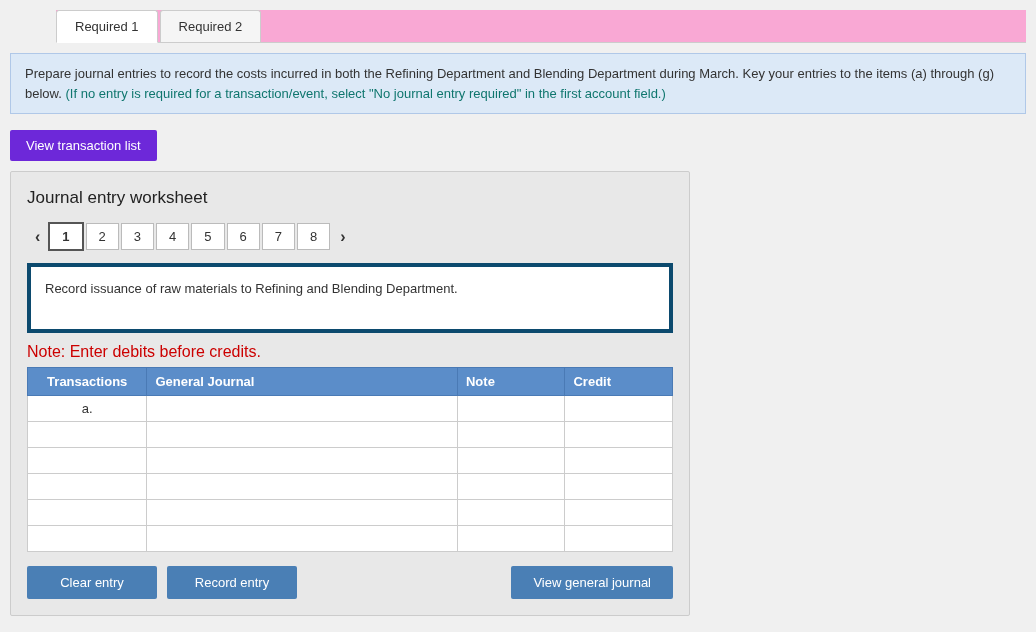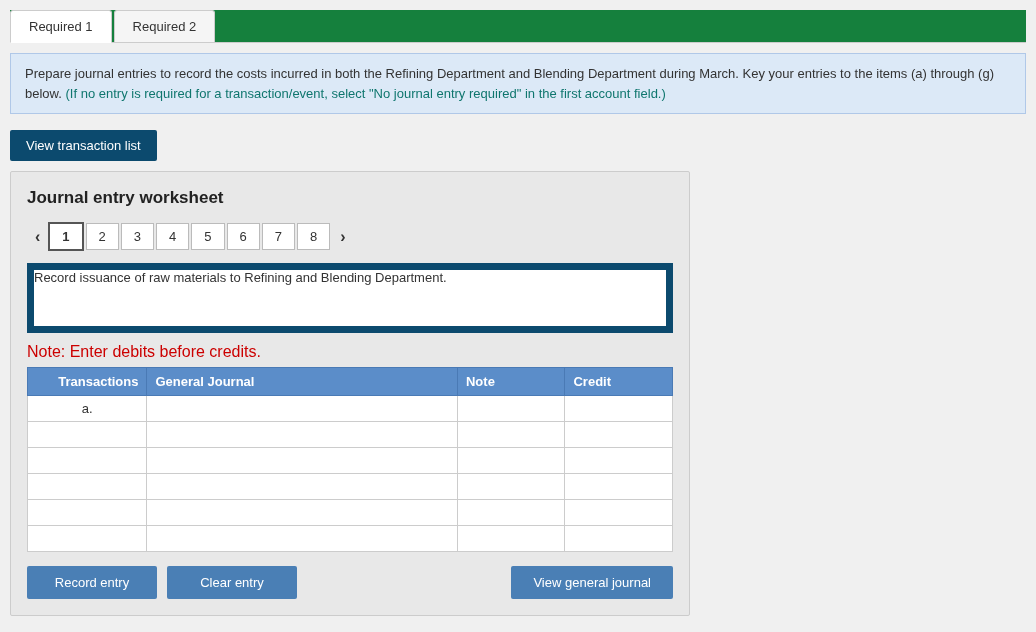--- a/index.html
+++ b/index.html
@@ -6,22 +6,23 @@
     body {
       font-family: Arial, sans-serif;
       font-size: 13px;
       background: #f0f0f0;
       padding: 10px;
       color: #333;
     }
     .tab-bar {
       display: flex;
       border-bottom: 1px solid #ccc;
-      background: #15803d;
+      background: #f9a8d4;
       margin-bottom: 0;
+      margin-left: 46px;
     }
     .tab {
       padding: 8px 18px;
       border: 1px solid #ccc;
       border-bottom: none;
       cursor: pointer;
       background: #f5f5f5;
       margin-right: 2px;
       border-radius: 3px 3px 0 0;
       font-size: 13px;
@@ -38,39 +39,39 @@
       padding: 10px 14px;
       margin: 10px 0;
       font-size: 13px;
       line-height: 1.5;
       color: #333;
     }
     .instructions .red {
       color: #0f766e;
     }
     .view-btn {
-      background: #0c4a6e;
+      background: #6d28d9;
       color: white;
       border: none;
       padding: 8px 16px;
       cursor: pointer;
       font-size: 13px;
       border-radius: 2px;
       margin: 6px 0 10px 0;
     }
     .worksheet-container {
       background: #e8e8e8;
       border: 1px solid #ccc;
       padding: 16px;
       border-radius: 2px;
       max-width: 680px;
     }
     .worksheet-title {
       font-size: 17px;
-      font-weight: bold;
+      font-weight: normal;
       margin-bottom: 14px;
       color: #222;
     }
     .pagination {
       display: flex;
       align-items: center;
       margin-bottom: 12px;
       gap: 0;
     }
     .page-arrow {
@@ -92,21 +93,22 @@
       text-align: center;
       margin-right: 2px;
     }
     .page-num.active {
       background: #fff;
       border: 2px solid #555;
       font-weight: bold;
     }
     .description-box {
       background: #fff;
-      border: 7px solid #0c4a6e;
+      border: 4px solid #0c4a6e;
+      padding: 14px;
       margin-bottom: 10px;
       min-height: 70px;
       font-size: 13px;
       color: #333;
     }
     .note {
       color: #cc0000;
       font-size: 16px;
       margin-bottom: 6px;
     }
@@ -118,21 +120,21 @@
     .journal-table th {
       background: #5b8dc9;
       color: white;
       padding: 6px 8px;
       text-align: left;
       font-size: 13px;
       font-weight: bold;
       border: 1px solid #4a7ab5;
     }
     .journal-table th.left {
-      text-align: right;
+      text-align: center;
     }
     .journal-table td {
       background: #fff;
       border: 1px solid #ccc;
       padding: 0;
       height: 26px;
     }
     .journal-table td.trans-cell {
       text-align: center;
       padding: 4px 6px;
@@ -256,20 +258,20 @@
       <tr class="data-row">
         <td class="trans-cell"></td>
         <td><input type="text" style=""></td>
         <td><input type="text" style=""></td>
         <td><input type="text" style=""></td>
       </tr>
     </tbody>
   </table>
 
   <div class="bottom-buttons">
+    <button class="btn-action">Clear entry</button>
     <button class="btn-action">Record entry</button>
-    <button class="btn-action">Clear entry</button>
     <button class="btn-action right">View general journal</button>
   </div>
 </div>
 
 
 
 
 </body></html>

